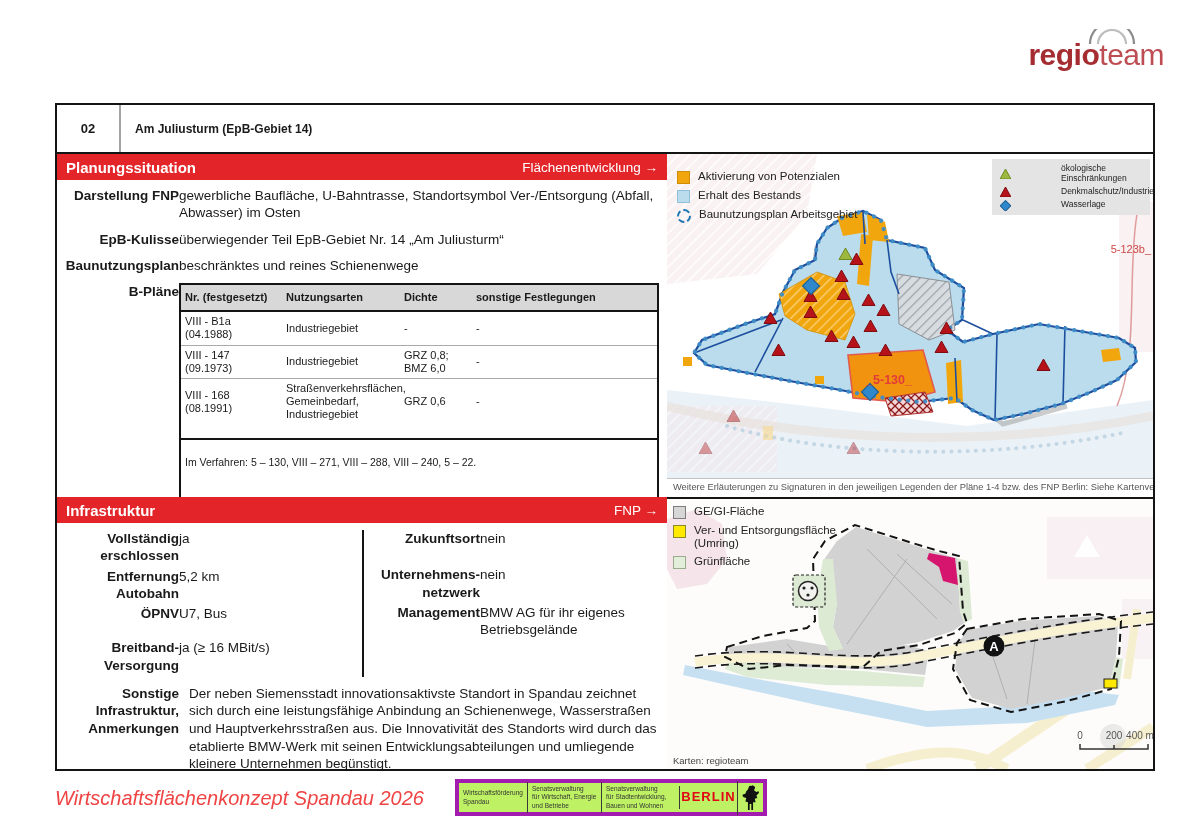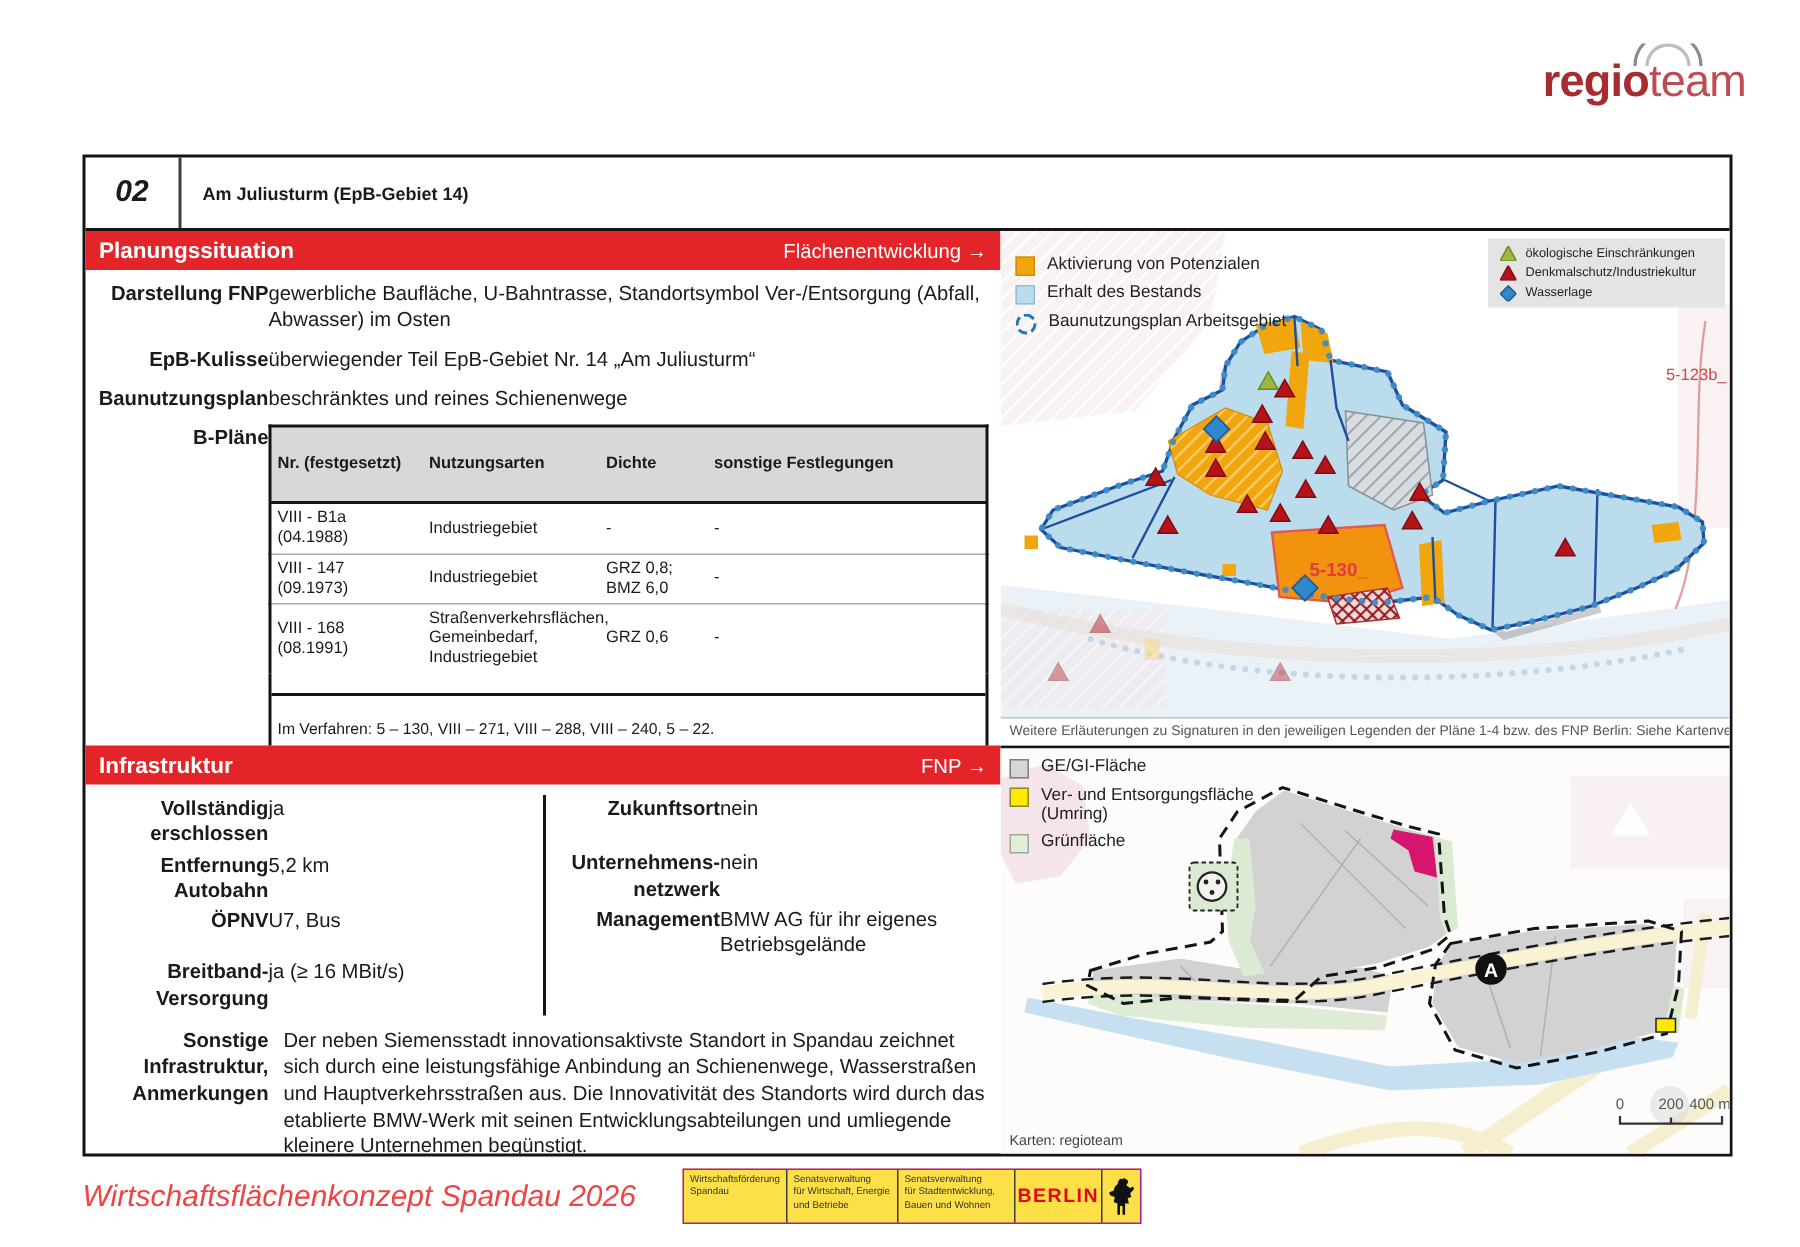--- a/index.html
+++ b/index.html
@@ -10,21 +10,21 @@
   .logo{position:absolute;top:40px;right:36px;font-size:30px;letter-spacing:-0.5px;line-height:1;}
   .logo .regio{font-weight:700;color:#a52d32;}
   .logo .team{font-weight:400;color:#bd4d52;}
   .logo-arcs{position:absolute;top:-11px;left:56px;}
 
   
   .frame{position:absolute;left:55px;top:103px;width:1100px;height:668px;border:2px solid #141414;
          box-sizing:border-box;background:#fff;}
   .row-header{height:47px;display:flex;align-items:stretch;border-bottom:2px solid #141414;}
   .hdr-num{width:62px;display:flex;align-items:center;justify-content:center;font-weight:700;
-           font-size:20px;border-right:2px solid #404040;font-style:italic;}
+           font-size:13px;border-right:2px solid #a3a3a3;}
   .hdr-title{flex:1;display:flex;align-items:center;padding-left:14px;font-weight:700;font-size:12px;}
 
   .frame-body{display:flex;height:615px;}
   .col-left{width:610px;box-sizing:border-box;}
   .col-right{flex:1;display:flex;flex-direction:column;min-width:0;}
 
   .bar{height:26px;background:#e32529;color:#fff;display:flex;align-items:center;
        justify-content:space-between;padding:0 9px;box-sizing:border-box;}
   .bar .bar-title{font-weight:700;font-size:15px;}
   .bar .bar-link{font-weight:400;font-size:13.5px;cursor:pointer;}
@@ -34,21 +34,21 @@
   .sec-infra{height:246px;}
 
   .f-row{display:grid;grid-template-columns:122px 1fr;column-gap:0;margin-bottom:9px;
          font-size:13.5px;line-height:1.28;}
   .f-label{font-weight:700;text-align:right;white-space:pre-line;}
   .f-value{white-space:pre-line;}
 
   
   .bplan-table{border:2px solid #141414;border-collapse:collapse;width:480px;font-size:11px;
                line-height:1.2;table-layout:fixed;}
-  .bplan-table th{background:#d8d8d8;font-weight:700;text-align:left;padding:18px 4px;
+  .bplan-table th{background:#d8d8d8;font-weight:700;text-align:left;padding:6px 4px;
                   border-bottom:2px solid #141414;}
   .bplan-table td{padding:3px 4px;vertical-align:middle;white-space:pre-line;}
   .bplan-table tr.data + tr.data td{border-top:1px solid #aaa;}
   .bplan-note{border-top:2px solid #141414;padding:3px 4px;font-size:10.5px;line-height:1.3;}
 
   
   .infra-cols{display:flex;padding-top:7px;}
   .icol-l{width:305px;box-sizing:border-box;}
   .icol-r{flex:1;border-left:2px solid #141414;box-sizing:border-box;padding-bottom:4px;}
   .i-row{display:grid;font-size:13.5px;line-height:1.28;margin-bottom:3px;}
@@ -67,32 +67,32 @@
   .legend{position:absolute;font-size:11.5px;line-height:1.15;color:#222;}
   .legend-item{display:flex;align-items:flex-start;margin-bottom:5px;}
   .sw{width:13px;height:13px;box-sizing:border-box;margin-right:8px;flex:0 0 auto;margin-top:1px;}
   .sw-orange{background:#f2a60e;border:1px solid #d08e07;}
   .sw-blue{background:#badcec;border:1px solid #8fc0da;}
   .sw-dash-circle{width:14px;height:14px;border:2.5px dashed #1f77b4;border-radius:50%;background:transparent;}
   .sw-gray{background:#d6d6d6;border:1px solid #7d7d7d;}
   .sw-yellow{background:#ffe900;border:1px solid #8a8a2a;}
   .sw-green{background:#e2eed9;border:1px solid #97ad8d;}
   .legend-gray-box{background:#e4e4e4;padding:5px 8px 1px 8px;font-size:8.5px;width:142px;}
-  .legend-gray-box .legend-item{margin-bottom:3px;}
+  .legend-gray-box .legend-item{margin-bottom:3px;align-items:center;gap:44px;}
   .legend-gray-box .mk{margin-right:6px;flex:0 0 auto;display:inline-flex;}
   .map-caption{position:absolute;left:0;right:0;bottom:0;height:19px;background:#fff;
                border-top:1px solid #c2c2c2;font-size:9.3px;color:#555;padding:3px 6px 0 6px;
                box-sizing:border-box;white-space:nowrap;overflow:hidden;}
   .map2-caption{position:absolute;left:6px;bottom:3px;font-size:9.5px;color:#444;}
   .pre{white-space:pre-line;}
 
   
   .footer-left{position:absolute;left:55px;top:787px;font-size:20px;color:#ef4444;font-style:italic;}
   .logo-strip{position:absolute;left:455px;top:779px;height:37px;display:flex;
-              border:1px solid #a21caf;box-sizing:border-box;background:#fde047;}
+              border:4px solid #a21caf;box-sizing:border-box;background:#bef264;align-items:center;}
   .ls-cell{box-sizing:border-box;padding:3px 4px;font-size:6.5px;line-height:1.3;color:#333;
            border-left:1px solid #3a3a3a;white-space:pre-line;}
   .ls-cell:first-child{border-left:none;}
   .ls-berlin{display:flex;align-items:center;justify-content:center;font-weight:700;
              font-size:13px;color:#e30613;letter-spacing:1px;width:58px;}
   .ls-bear{display:flex;align-items:center;justify-content:center;width:26px;}
 </style>
 </head>
 <body>
 

